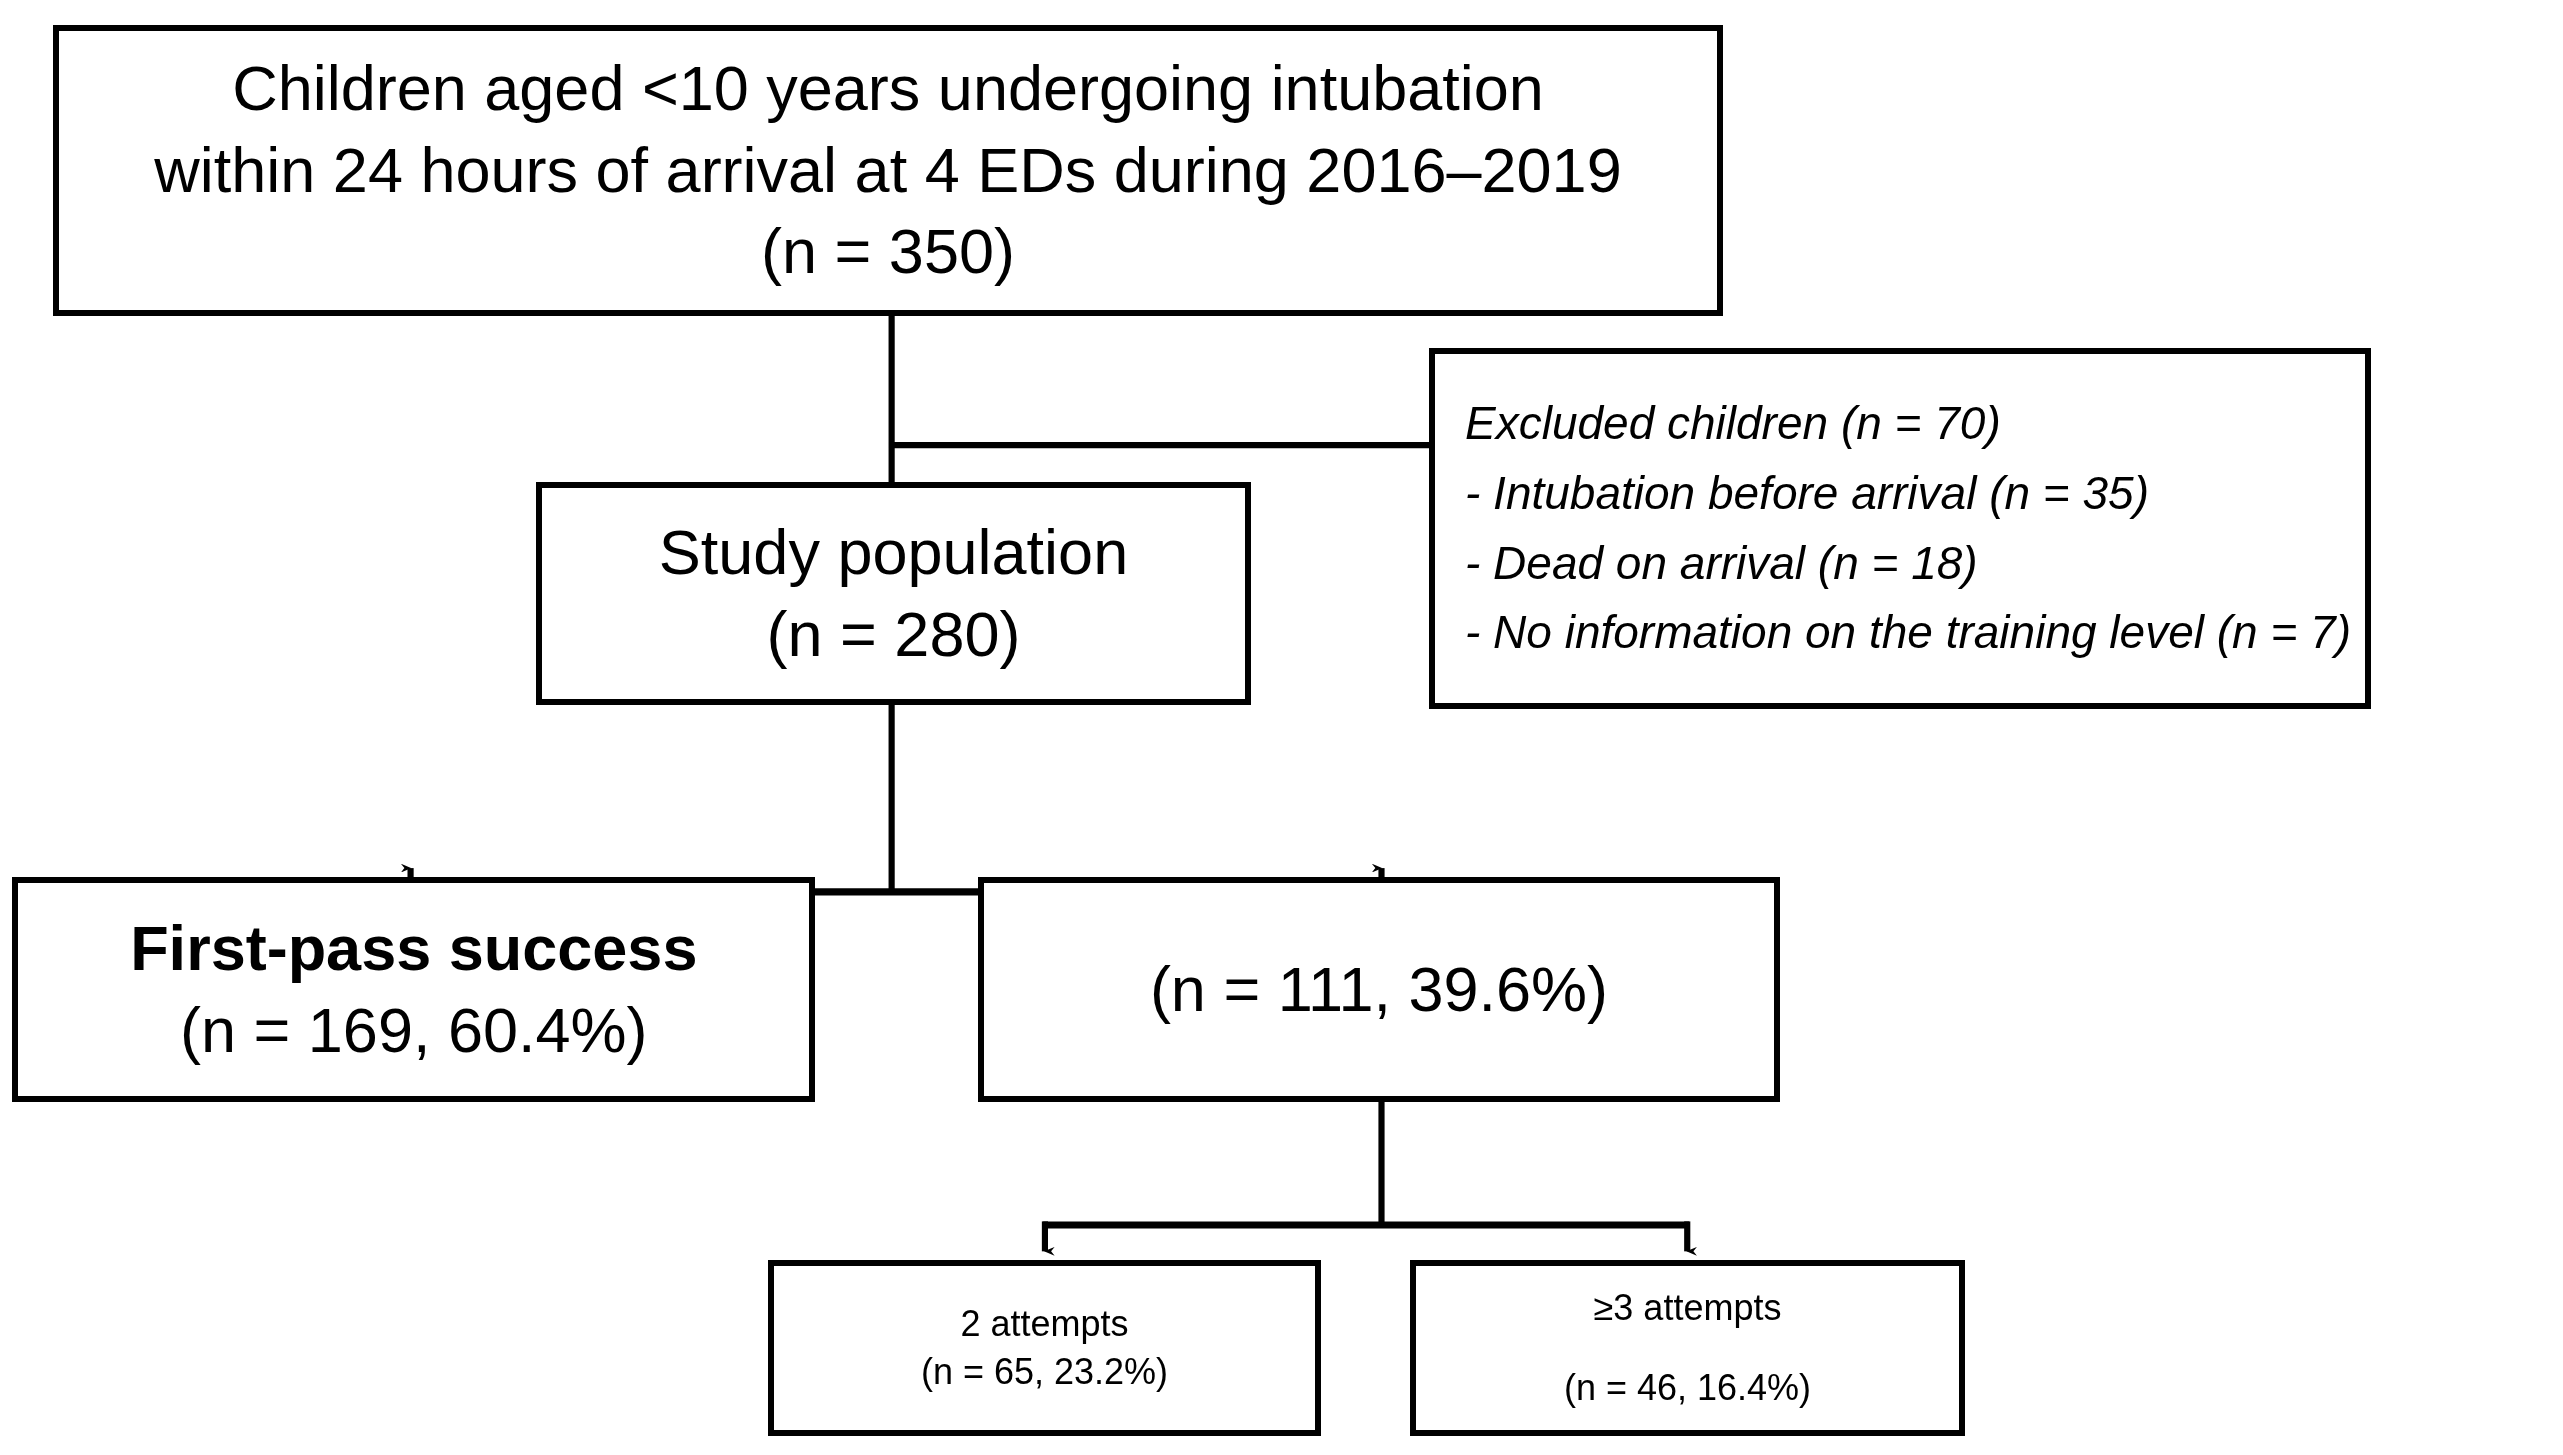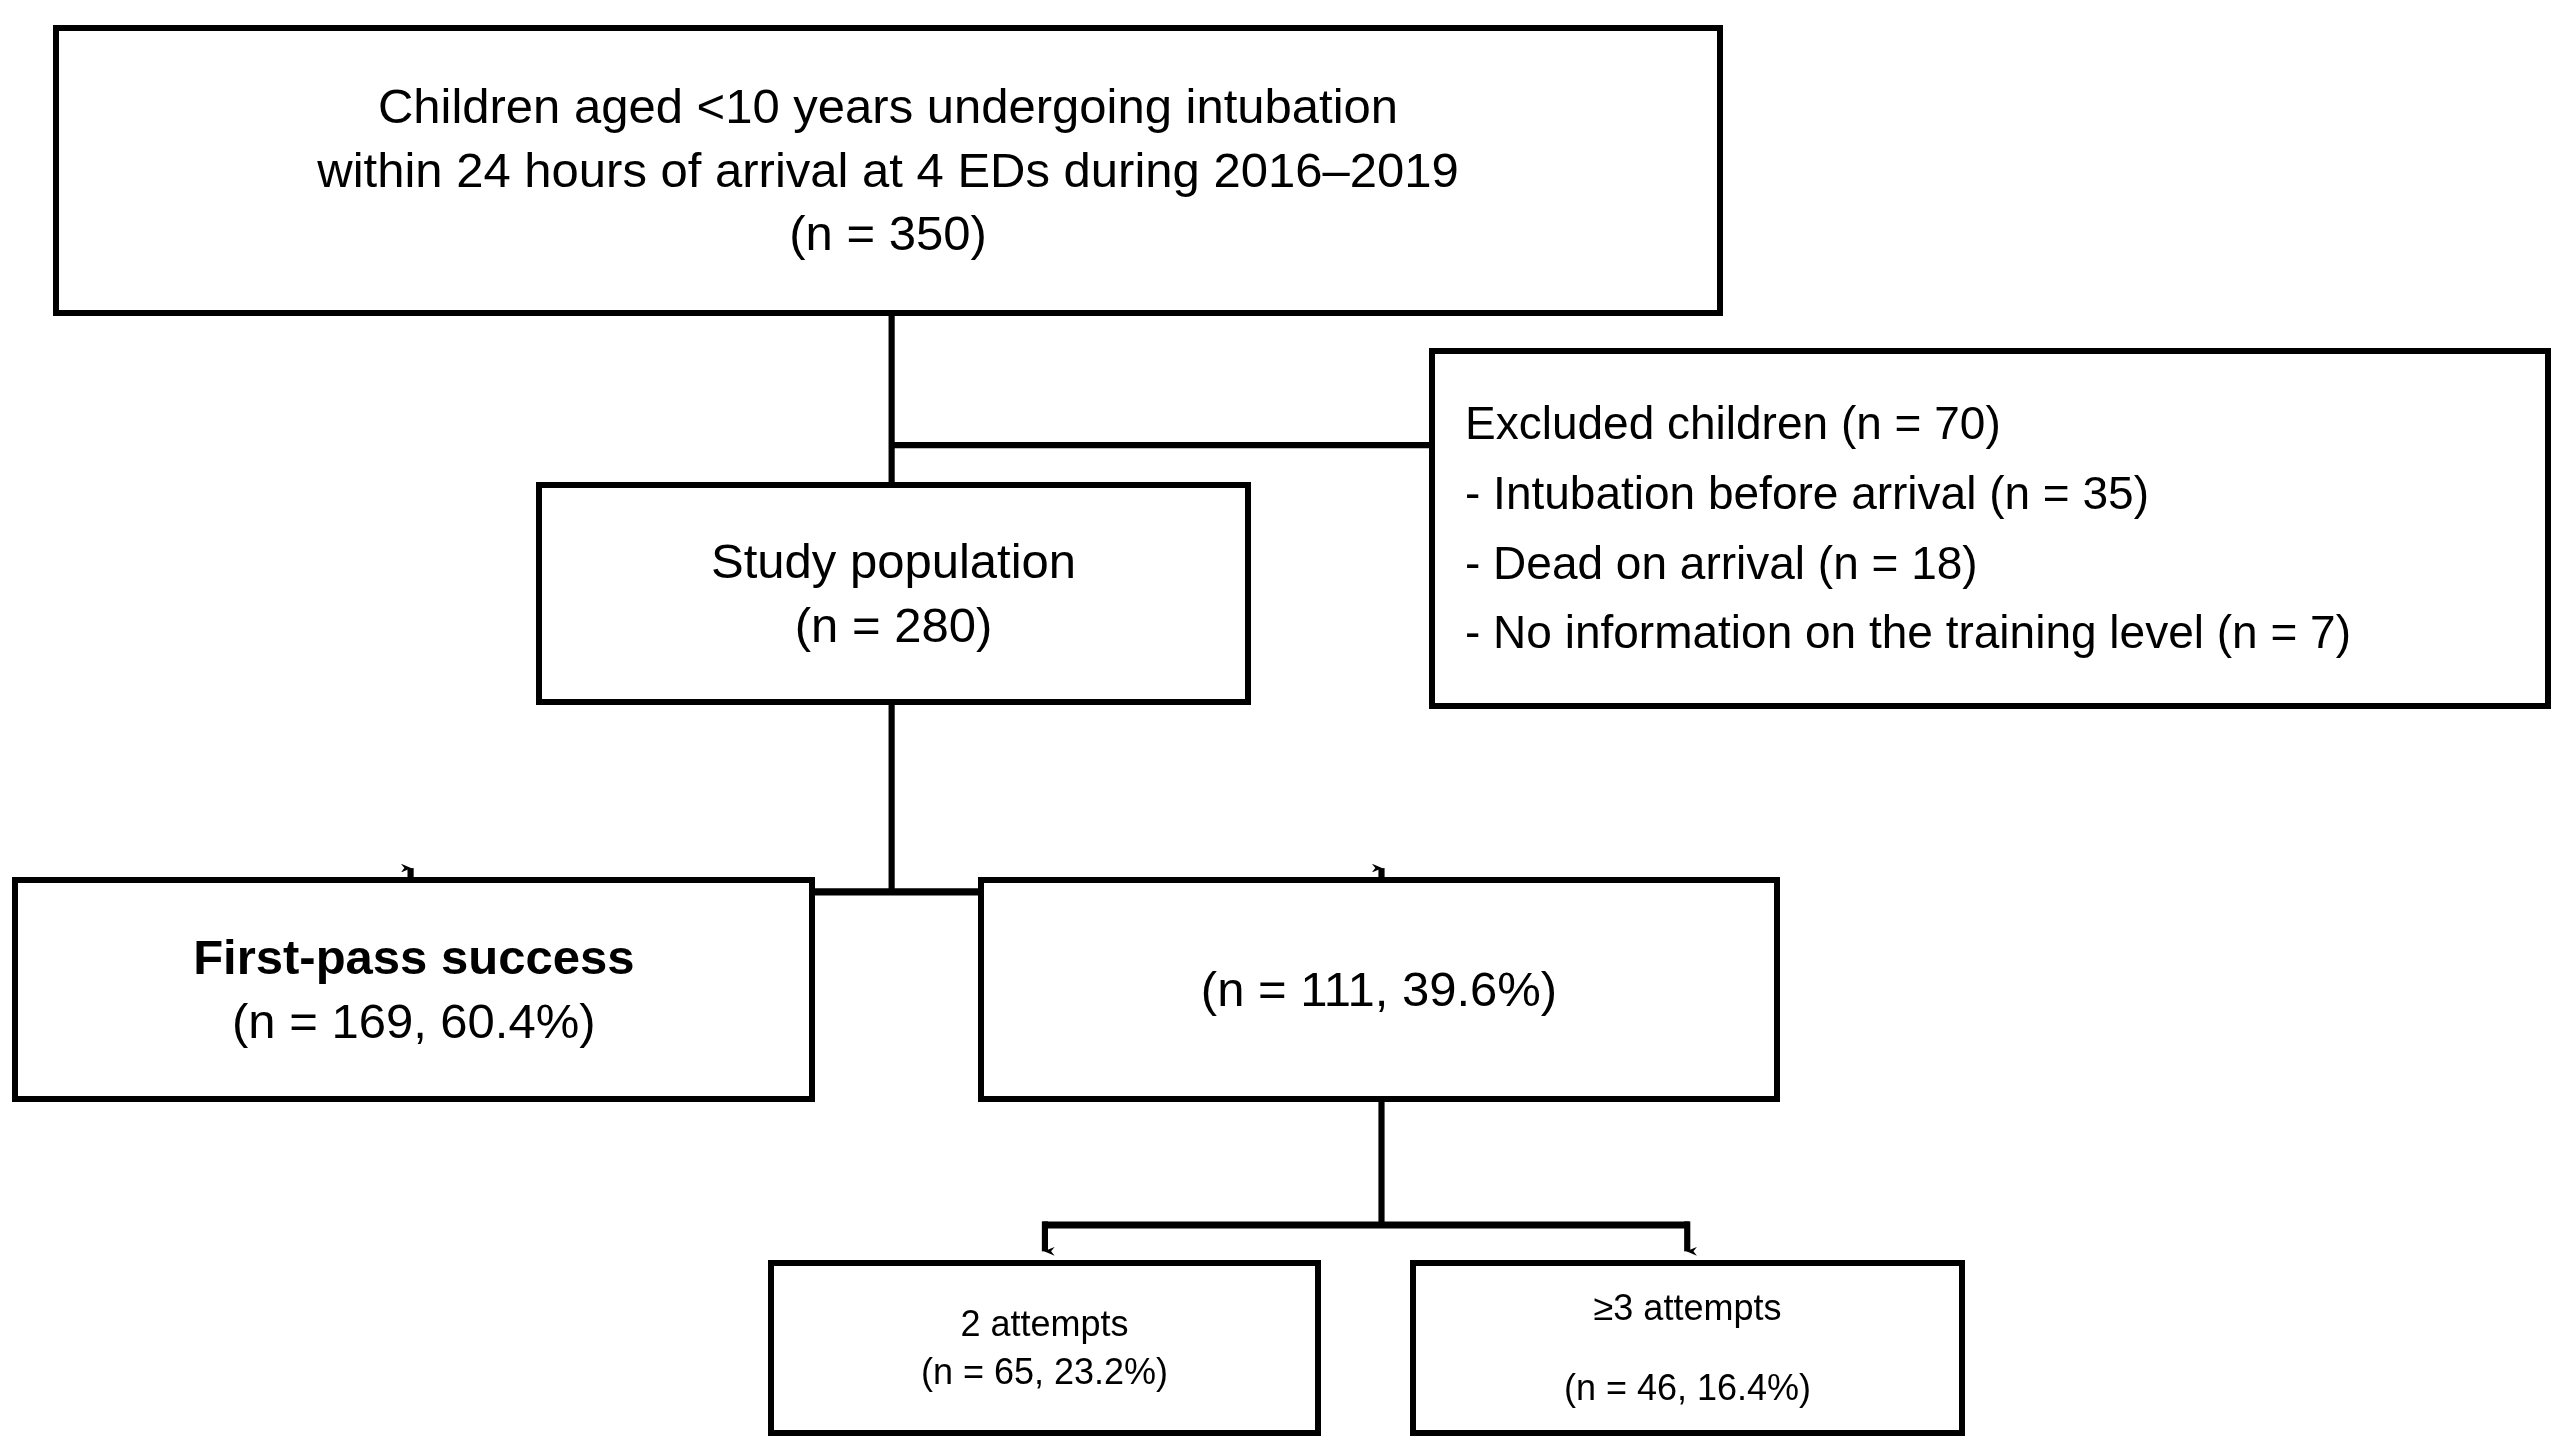--- a/index.html
+++ b/index.html
@@ -25,21 +25,21 @@
     flex-direction: column;
     align-items: center;
     justify-content: center;
     text-align: center;
   }
   .node.left-align {
     align-items: flex-start;
     text-align: left;
   }
   .node-line {
-    font-size: 49px;
+    font-size: 63px;
     line-height: 1.30;
     white-space: nowrap;
     letter-spacing: 0px;
   }
   .node-line.bold {
     font-weight: bold;
   }
   .node.left-align .node-line {
     padding-left: 30px;
   }
@@ -47,21 +47,21 @@
     position: absolute;
     left: 0;
     top: 0;
     width: 2563px;
     height: 1456px;
     pointer-events: none;
   }
 
   
   #node-cohort      { left: 53px;   top: 25px;   width: 1670px; height: 291px; }
-  #node-excluded    { left: 1429px; top: 348px;  width: 1122px; height: 361px; }
+  #node-excluded    { left: 1429px; top: 348px;  width: 942px; height: 361px; font-style: italic; }
   #node-study-pop   { left: 536px;  top: 482px;  width: 715px;  height: 223px; }
   #node-fps         { left: 12.3px;   top: 877px;  width: 803px;  height: 225px; }
   #node-no-fps      { left: 978px; top: 877px;  width: 802px;  height: 225px; }
   #node-two         { left: 768px;  top: 1260px; width: 553px;  height: 176px; }
   #node-three-plus  { left: 1410px; top: 1260px; width: 555px;  height: 176px; gap: 32px; }
 
   #node-excluded .node-line { font-size: 46px; line-height: 1.52; }
   #node-two .node-line, #node-three-plus .node-line { font-size: 36px; line-height: 1.34; }
 </style>
 </head>

